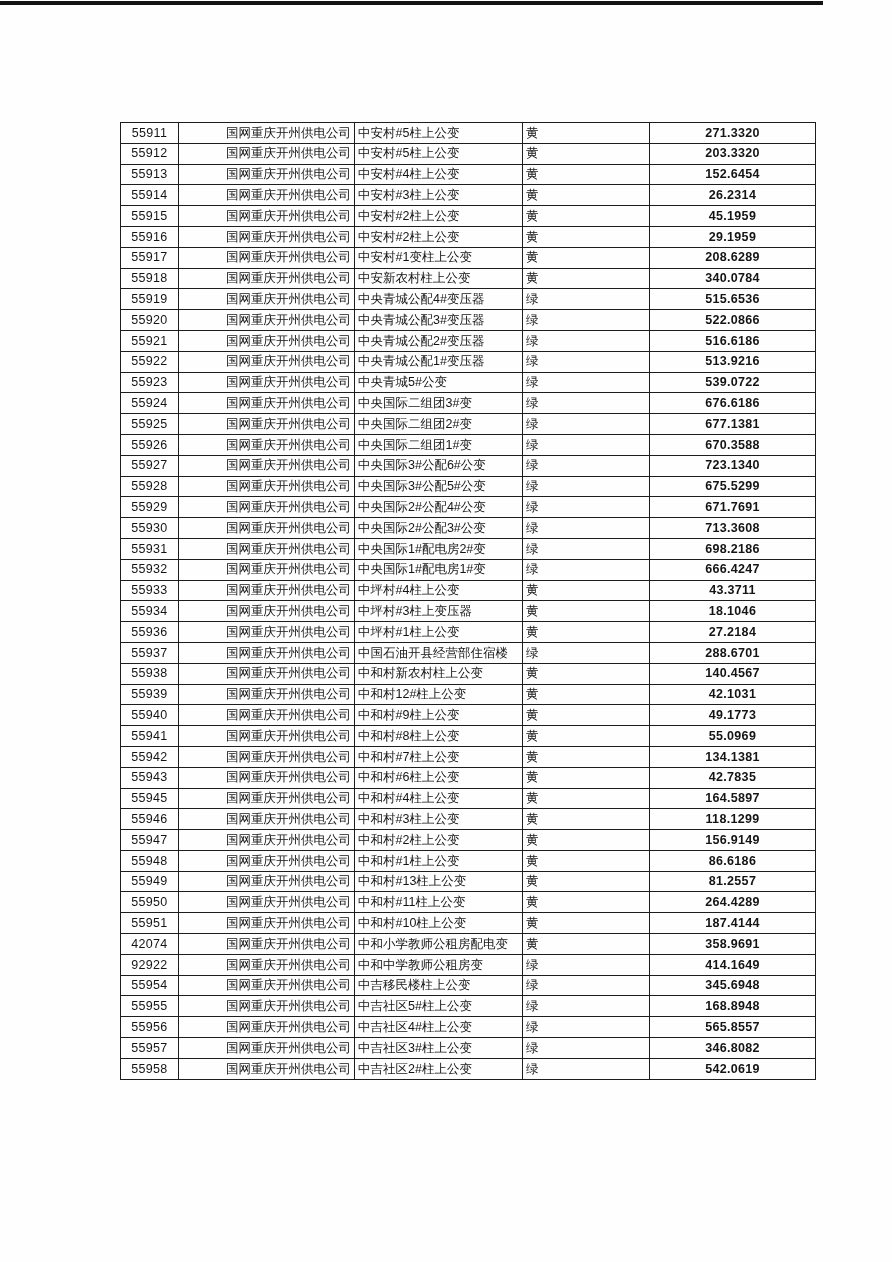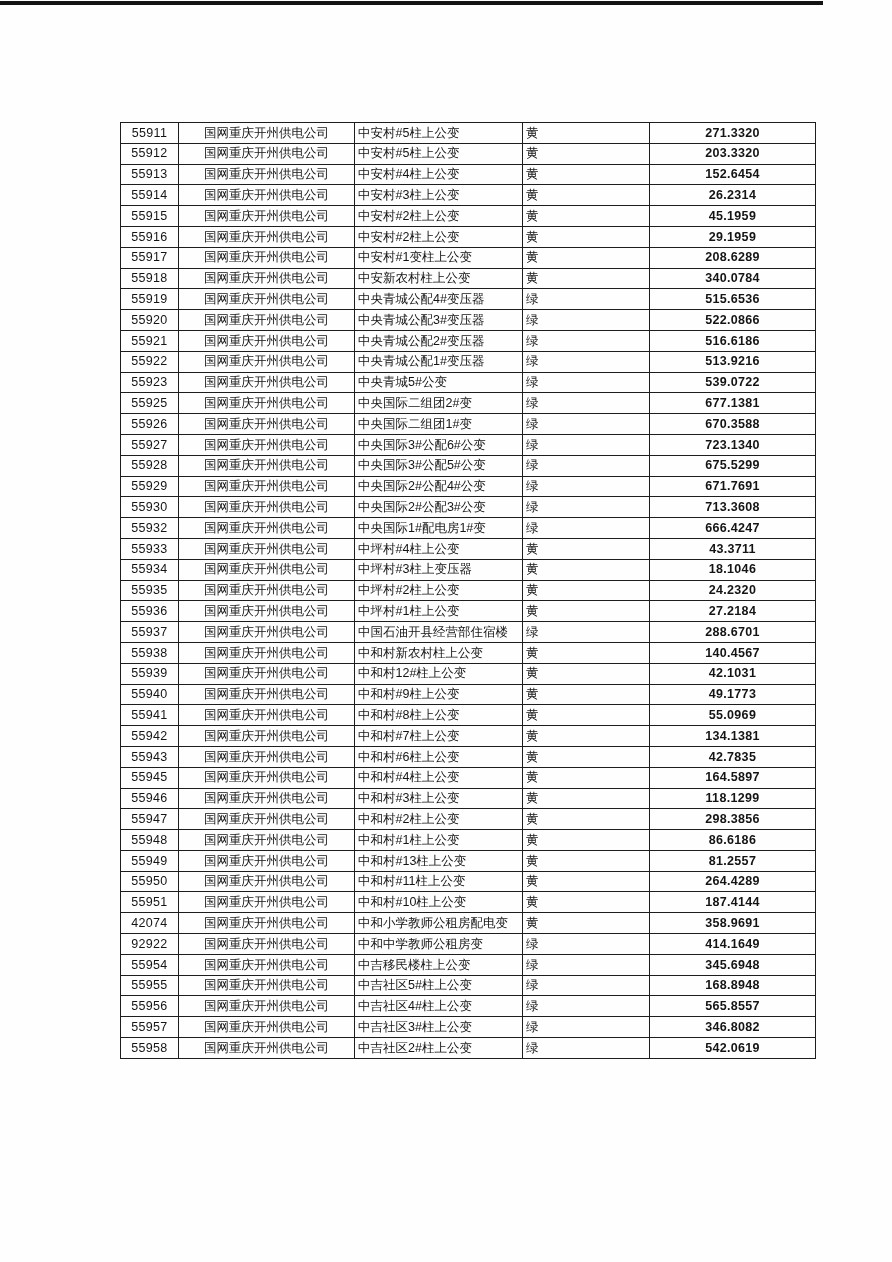--- a/index.html
+++ b/index.html
@@ -40,21 +40,21 @@
     height: 19.8px;
     font-size: 12.5px;
     line-height: 1;
     color: #141414;
     padding: 0 3px;
     white-space: nowrap;
     overflow: hidden;
     vertical-align: middle;
   }
   .col-id      { width: 58px;  text-align: center; letter-spacing: 0.3px; }
-  .col-company { width: 176px; text-align: center; }
+  .col-company { width: 176px; text-align: right; }
   .col-equipment { width: 168px; text-align: left; }
   .col-status  { width: 127px; text-align: left; }
   .col-value   { width: 166px; text-align: center; letter-spacing: 0.3px; font-weight: bold; }
 </style>
 </head>
 <body>
 
 <div class="page" style="background: rgb(254, 254, 254);">
   <div class="top-bar" style="background: rgb(19, 19, 19);"></div>
   <table class="data-table">
@@ -151,20 +151,27 @@
           <td class="col-value">513.9216</td>
         </tr>
         <tr>
           <td class="col-id">55923</td>
           <td class="col-company">国网重庆开州供电公司</td>
           <td class="col-equipment">中央青城5#公变</td>
           <td class="col-status">绿</td>
           <td class="col-value">539.0722</td>
         </tr>
         <tr>
+          <td class="col-id">55924</td>
+          <td class="col-company">国网重庆开州供电公司</td>
+          <td class="col-equipment">中央国际二组团3#变</td>
+          <td class="col-status">绿</td>
+          <td class="col-value">676.6186</td>
+        </tr>
+        <tr>
           <td class="col-id">55925</td>
           <td class="col-company">国网重庆开州供电公司</td>
           <td class="col-equipment">中央国际二组团2#变</td>
           <td class="col-status">绿</td>
           <td class="col-value">677.1381</td>
         </tr>
         <tr>
           <td class="col-id">55926</td>
           <td class="col-company">国网重庆开州供电公司</td>
           <td class="col-equipment">中央国际二组团1#变</td>
@@ -193,20 +200,27 @@
           <td class="col-value">671.7691</td>
         </tr>
         <tr>
           <td class="col-id">55930</td>
           <td class="col-company">国网重庆开州供电公司</td>
           <td class="col-equipment">中央国际2#公配3#公变</td>
           <td class="col-status">绿</td>
           <td class="col-value">713.3608</td>
         </tr>
         <tr>
+          <td class="col-id">55931</td>
+          <td class="col-company">国网重庆开州供电公司</td>
+          <td class="col-equipment">中央国际1#配电房2#变</td>
+          <td class="col-status">绿</td>
+          <td class="col-value">698.2186</td>
+        </tr>
+        <tr>
           <td class="col-id">55932</td>
           <td class="col-company">国网重庆开州供电公司</td>
           <td class="col-equipment">中央国际1#配电房1#变</td>
           <td class="col-status">绿</td>
           <td class="col-value">666.4247</td>
         </tr>
         <tr>
           <td class="col-id">55933</td>
           <td class="col-company">国网重庆开州供电公司</td>
           <td class="col-equipment">中坪村#4柱上公变</td>
@@ -214,27 +228,20 @@
           <td class="col-value">43.3711</td>
         </tr>
         <tr>
           <td class="col-id">55934</td>
           <td class="col-company">国网重庆开州供电公司</td>
           <td class="col-equipment">中坪村#3柱上变压器</td>
           <td class="col-status">黄</td>
           <td class="col-value">18.1046</td>
         </tr>
         <tr>
-          <td class="col-id">55935</td>
-          <td class="col-company">国网重庆开州供电公司</td>
-          <td class="col-equipment">中坪村#2柱上公变</td>
-          <td class="col-status">黄</td>
-          <td class="col-value">24.2320</td>
-        </tr>
-        <tr>
           <td class="col-id">55936</td>
           <td class="col-company">国网重庆开州供电公司</td>
           <td class="col-equipment">中坪村#1柱上公变</td>
           <td class="col-status">黄</td>
           <td class="col-value">27.2184</td>
         </tr>
         <tr>
           <td class="col-id">55937</td>
           <td class="col-company">国网重庆开州供电公司</td>
           <td class="col-equipment">中国石油开县经营部住宿楼</td>
@@ -295,21 +302,21 @@
           <td class="col-company">国网重庆开州供电公司</td>
           <td class="col-equipment">中和村#3柱上公变</td>
           <td class="col-status">黄</td>
           <td class="col-value">118.1299</td>
         </tr>
         <tr>
           <td class="col-id">55947</td>
           <td class="col-company">国网重庆开州供电公司</td>
           <td class="col-equipment">中和村#2柱上公变</td>
           <td class="col-status">黄</td>
-          <td class="col-value">298.3856</td>
+          <td class="col-value">156.9149</td>
         </tr>
         <tr>
           <td class="col-id">55948</td>
           <td class="col-company">国网重庆开州供电公司</td>
           <td class="col-equipment">中和村#1柱上公变</td>
           <td class="col-status">黄</td>
           <td class="col-value">86.6186</td>
         </tr>
         <tr>
           <td class="col-id">55949</td>

